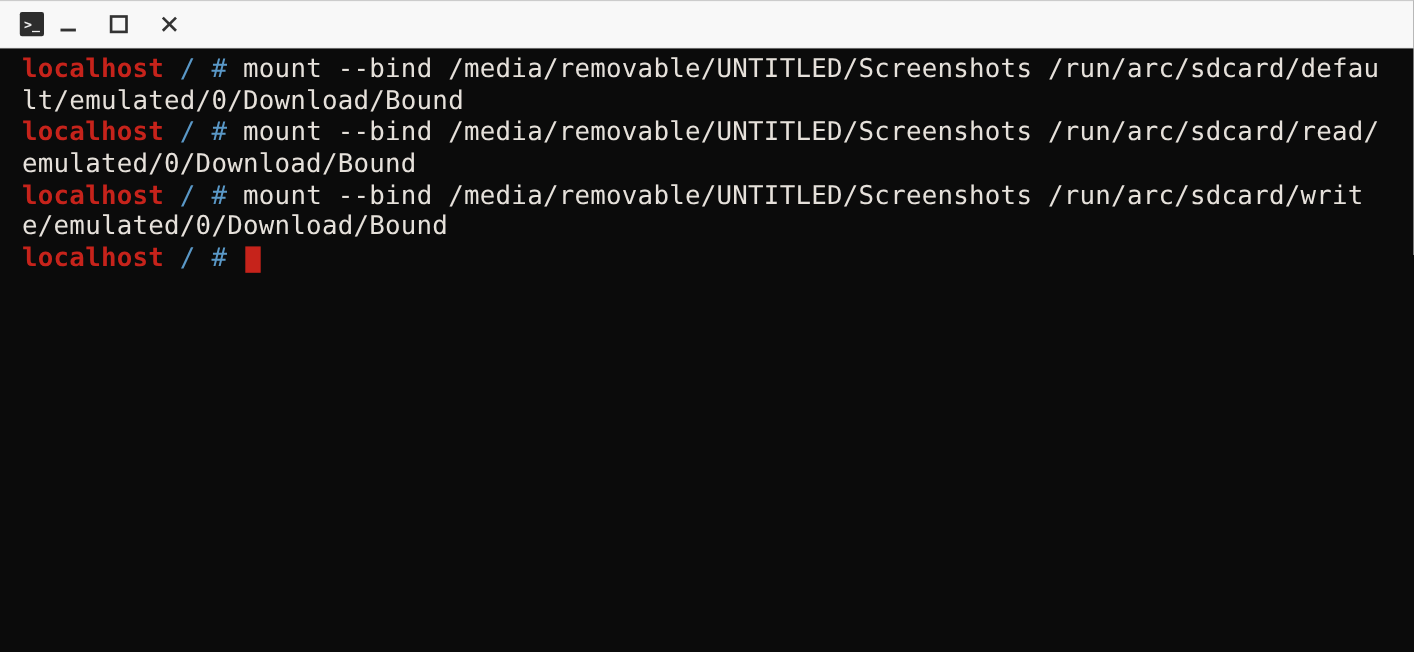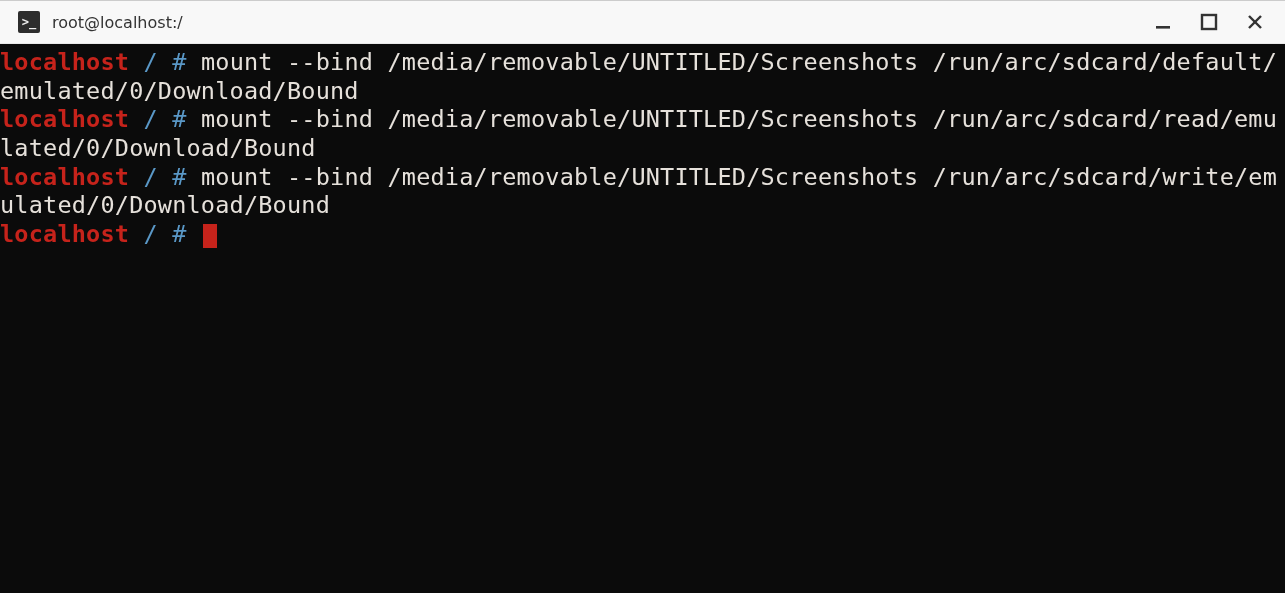--- a/index.html
+++ b/index.html
@@ -60,21 +60,21 @@
       align-items: center;
       justify-content: center;
       color: #333;
       cursor: pointer;
     }
     .ctrl svg { display: block; }
     .terminal {
       flex: 1;
       background: #0b0b0b;
       color: #e6e1db;
-      padding: 4px 0;
+      padding: 4px 20px;
       font-size: 23.5px;
       line-height: 1.22;
       white-space: pre-wrap;
       word-break: break-all;
       letter-spacing: 0.2px;
     }
     .prompt-host { color: #c6231b; font-weight: 600; }
     .prompt-path { color: #5a98c7; }
     .prompt-hash { color: #5a98c7; }
     .cmd { color: #e6e1db; }
@@ -89,21 +89,20 @@
     .line { display: block; }
   </style>
 </head>
 <body>
 
 <div class="window">
   <div class="titlebar">
     <div class="titlebar-icon">
         <span>&gt;_</span>
       </div>
-    <div class="titlebar-title">root@localhost:/</div>
     <div class="titlebar-controls">
       <div class="ctrl">
         <svg width="18" height="18" viewBox="0 0 18 18">
             <rect x="2" y="13" width="14" height="2.6" fill="#333"></rect>
           </svg>
       </div>
       <div class="ctrl">
         <svg width="18" height="18" viewBox="0 0 18 18">
             <rect x="2" y="2" width="14" height="14" fill="none" stroke="#333" stroke-width="2.4"></rect>
           </svg>

